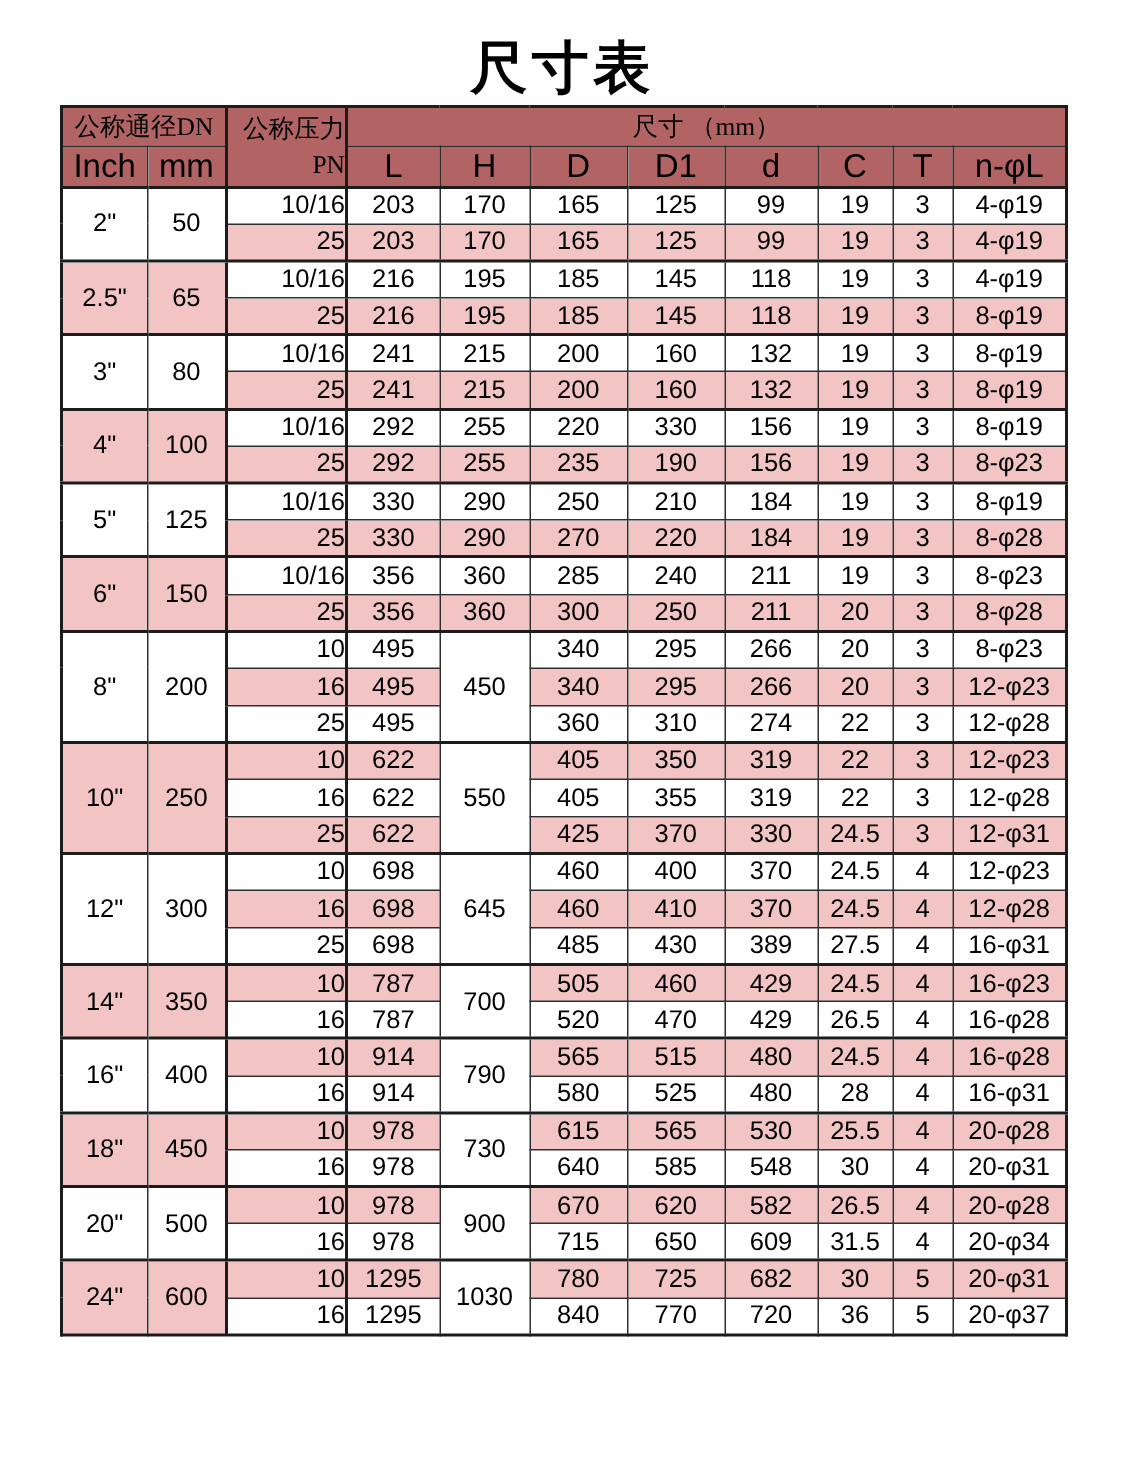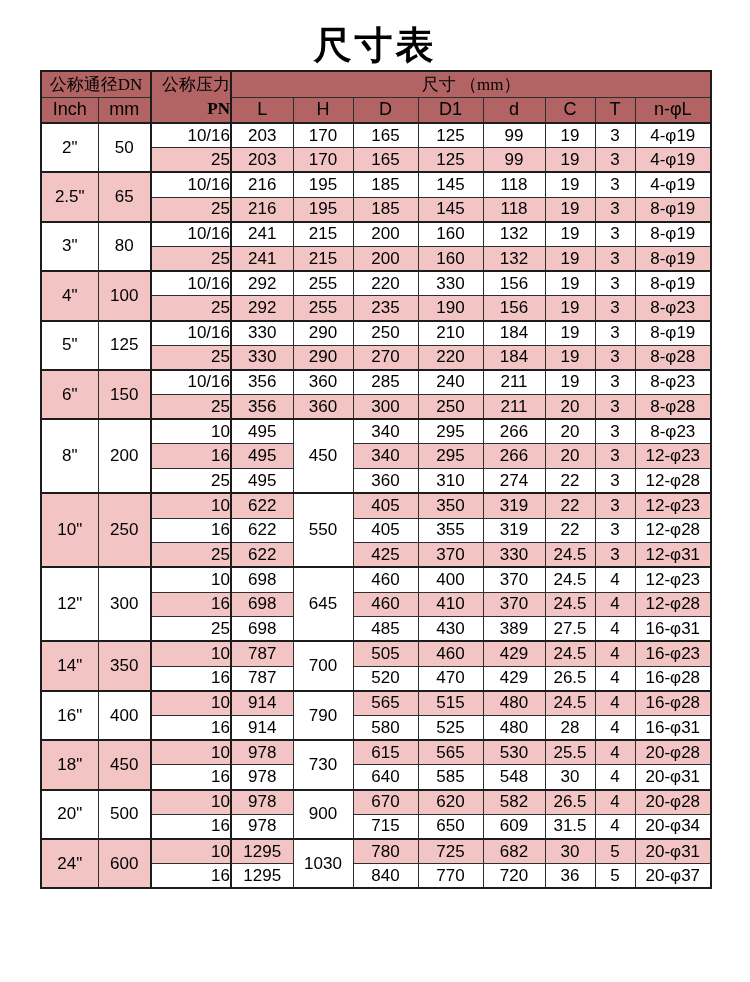--- a/index.html
+++ b/index.html
@@ -20,23 +20,23 @@
   table.dim{position:absolute;left:40px;top:70px;width:670px;
             border-collapse:collapse;table-layout:fixed;
             border:2px solid var(--border_strong);}
   td,th{border:1px solid var(--border);text-align:center;vertical-align:middle;
         padding:0;overflow:hidden;white-space:nowrap;
         font-family:"Liberation Sans",sans-serif;font-size:17px;font-weight:normal;color:var(--text);}
   thead tr{height:26px;}
   tbody tr{height:24.7px;}
   .hd{background:var(--header_bg);}
   .cjk{font-family:"Liberation Serif","DejaVu Serif",serif;font-size:17px;}
-  .sub{font-family:"Liberation Sans",sans-serif;font-size:18px;}
+  .sub{font-family:"Liberation Sans",sans-serif;font-size:22px;}
   .blk{display:block;line-height:24px;}
-  .pnserif{font-family:"Liberation Serif","DejaVu Serif",serif;font-weight:bold;}
+  .pnserif{font-family:"Liberation Serif","DejaVu Serif",serif;}
   .w{background:#ffffff;}
   .p{background:var(--stripe_pink);}
   .pncol{border-left:2px solid var(--border_strong);border-right:2px solid var(--border_strong);text-align:right;}
   thead tr:nth-child(2) th{border-bottom:2px solid var(--border_strong);}
   tr.gs td{border-top:2px solid var(--border_strong);}
 </style>
 </head>
 <body>
 
 <div class="page">

